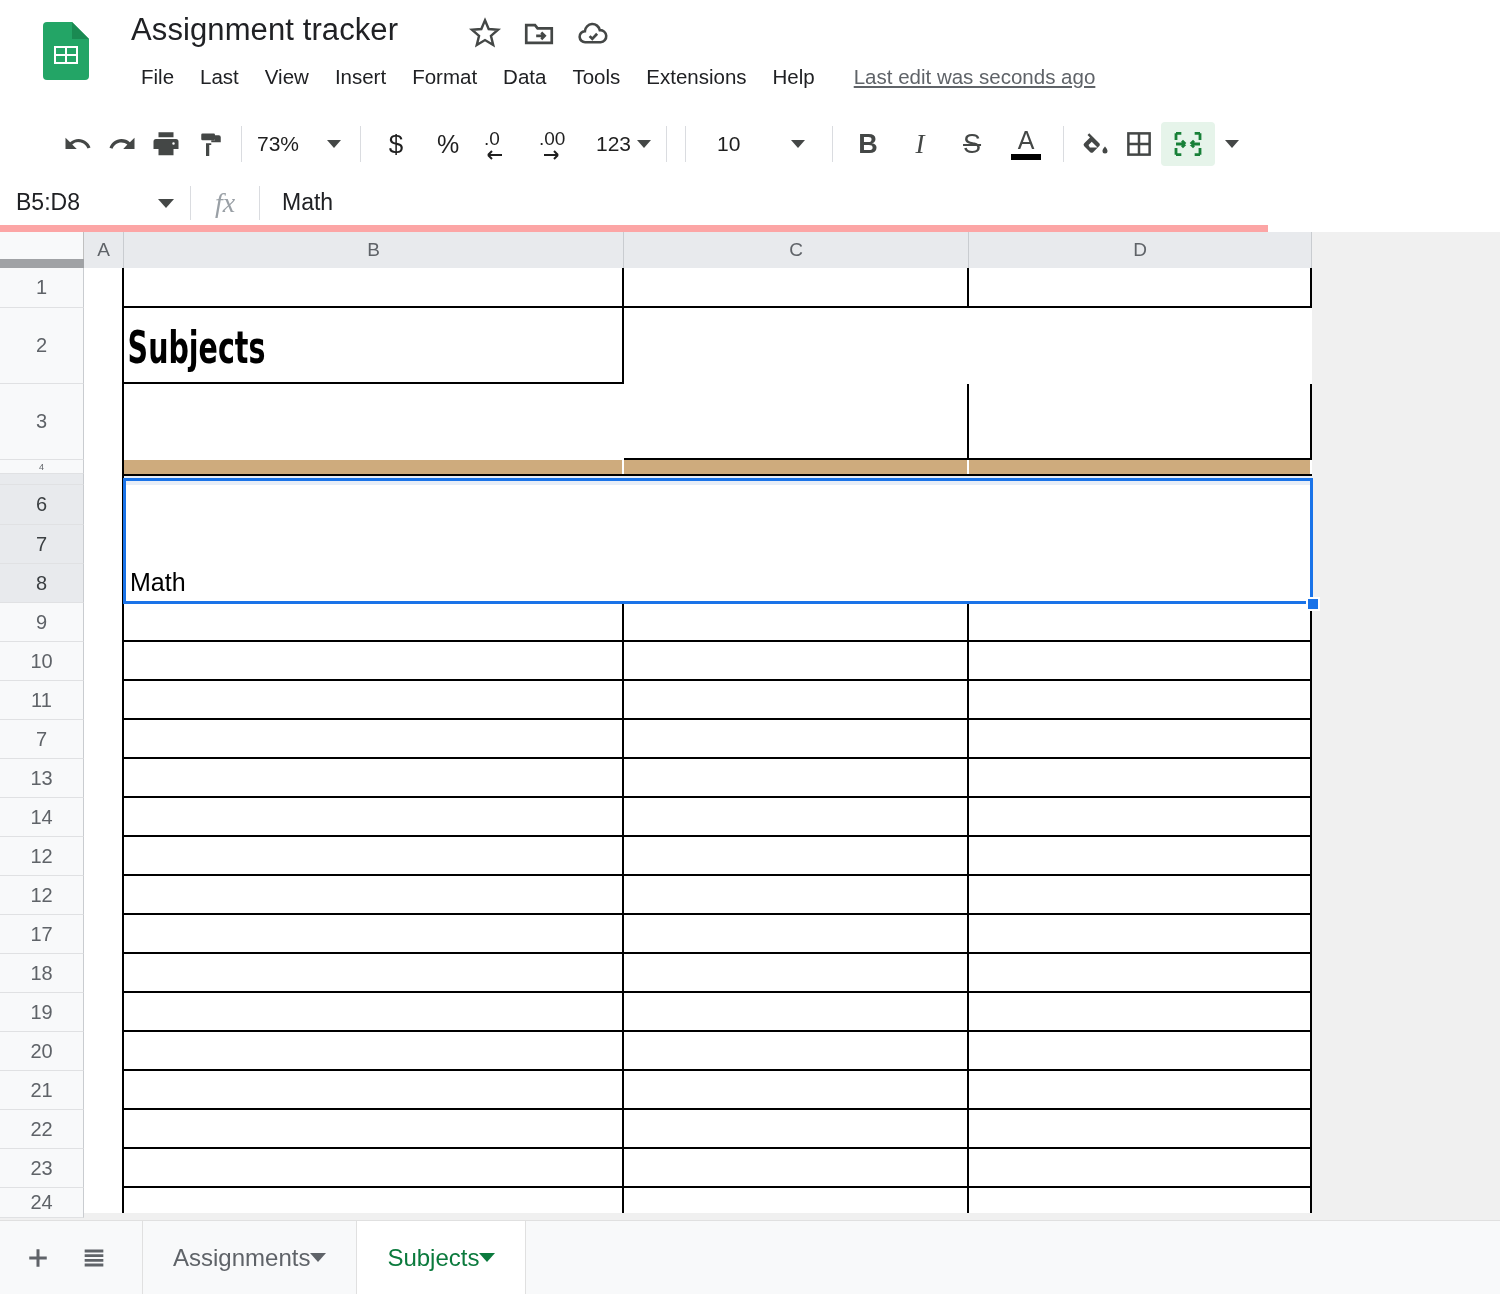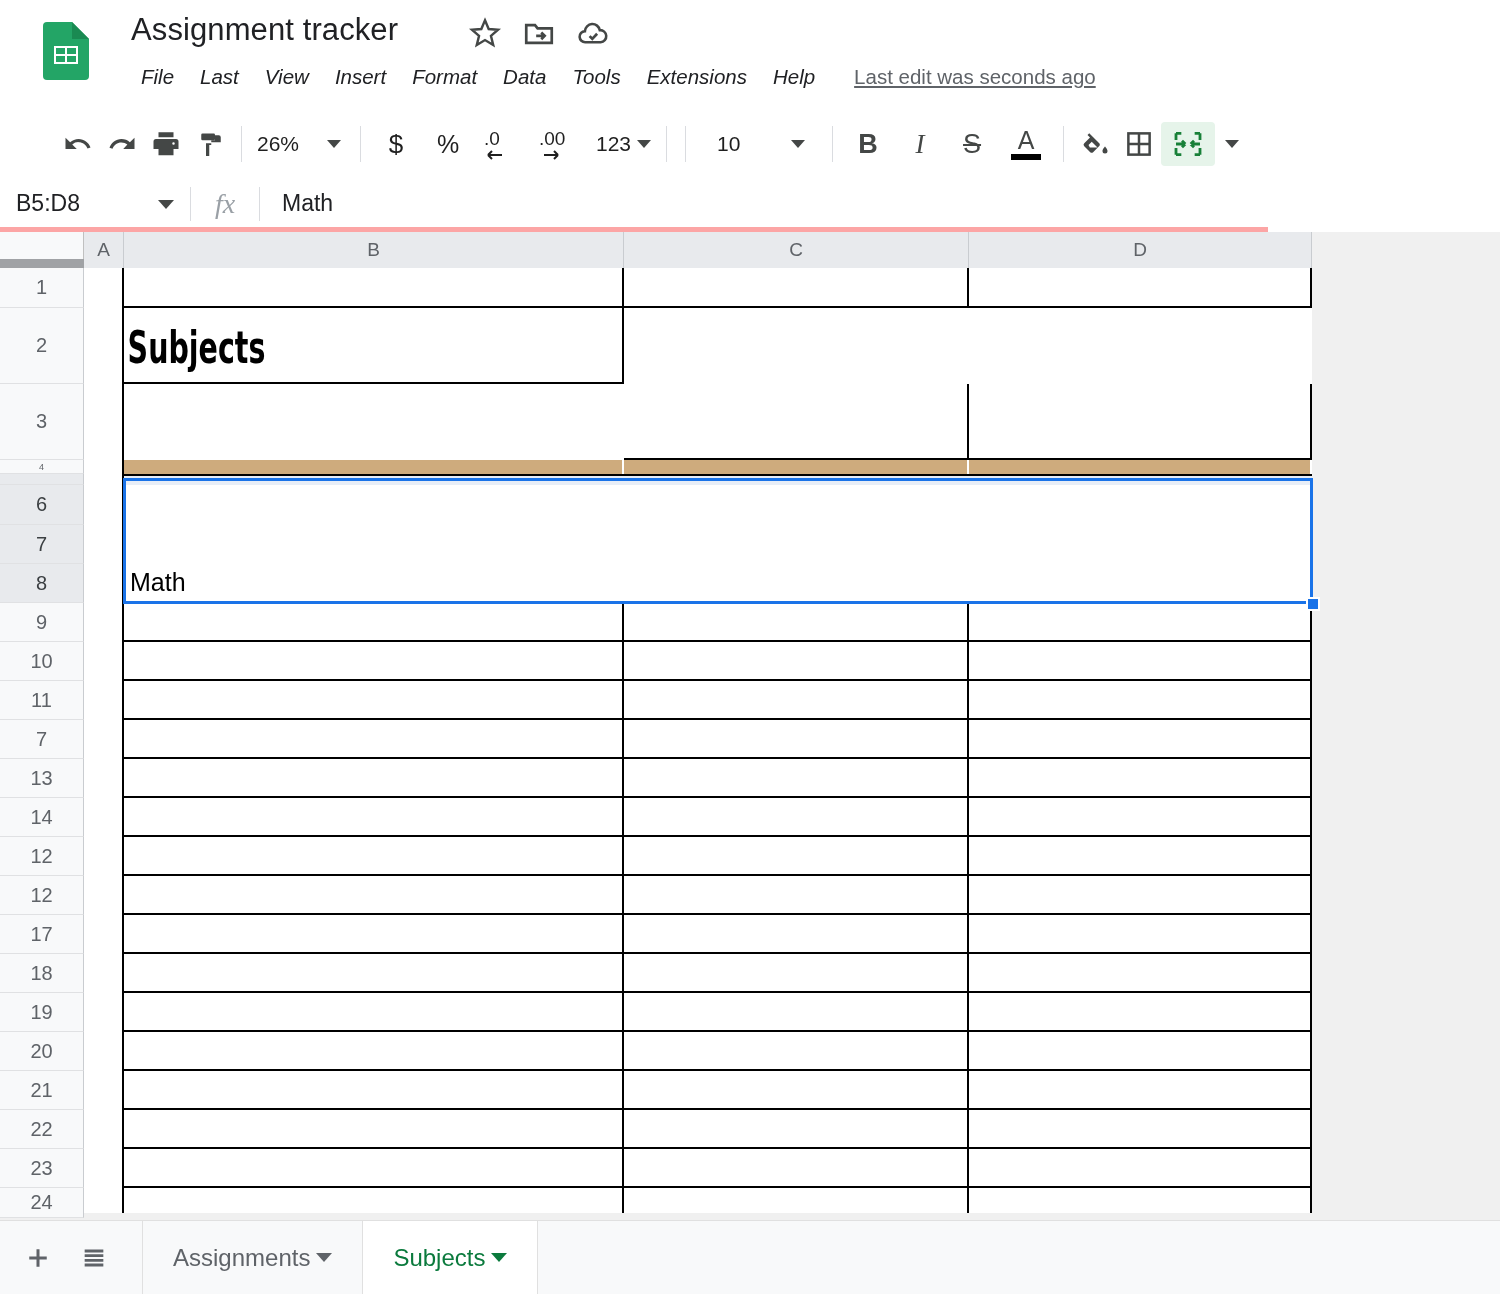--- a/index.html
+++ b/index.html
@@ -27,21 +27,21 @@
   .ti-star   { left: 468px; top: 16px; }
   .ti-folder { left: 522px; top: 16px; }
   .ti-cloud  { left: 576px; top: 16px; }
 
   .menubar {
     position: absolute; left: 128px; top: 62px;
     display: flex; align-items: center; gap: 0px;
     font-size: 20.5px; color: #202124;
   }
   .menu-item {
-    padding: 3px 13px; border-radius: 4px; cursor: pointer; white-space: nowrap; font-style: italic;
+    padding: 3px 13px; border-radius: 4px; cursor: pointer; white-space: nowrap;
   }
   .last-edit {
     margin-left: 26px; font-size: 20.5px; color: #5f6368;
     text-decoration: underline; cursor: pointer; white-space: nowrap;
   }
 
   
   .toolbar {
     position: absolute; left: 0; top: 110px; width: 1500px; height: 68px;
     background: #ffffff; display: flex; align-items: center;
@@ -63,21 +63,21 @@
   }
   .caret {
     width: 0; height: 0; border-left: 7px solid transparent;
     border-right: 7px solid transparent; border-top: 8px solid #444746;
   }
   .tb-active { background: #e6f4ea; }
 
   
   .formulabar {
     position: absolute; left: 0; top: 180px; width: 1268px; height: 52px;
-    background: #ffffff; border-bottom: 5px solid #fca5a5;
+    background: #ffffff; border-bottom: 7px solid #fca5a5;
     display: flex; align-items: center;
   }
   .namebox {
     width: 190px; height: 52px; display: flex; align-items: center;
     padding-left: 16px; font-size: 23px; color: #202124; cursor: text;
     position: relative;
   }
   .namebox-caret {
     position: absolute; right: 16px; top: 22px;
     width: 0; height: 0; border-left: 8px solid transparent;
@@ -178,21 +178,21 @@
   }
   .tab-icon-btn {
     width: 52px; height: 52px; display: flex; align-items: center;
     justify-content: center; border-radius: 50%; cursor: pointer;
     color: #5f6368; margin-left: 12px;
   }
   .tabs-divider {
     width: 1px; height: 74px; background: #e0e0e0; margin-left: 22px;
   }
   .sheet-tab {
-    height: 74px; display: flex; align-items: center; gap: 6px;
+    height: 74px; display: flex; align-items: center; gap: 0;
     padding: 0 30px; font-size: 24px; cursor: pointer;
     border-right: 1px solid #e0e0e0; white-space: nowrap;
     color: #5f6368; font-weight: 400;
   }
   .sheet-tab.active {
     background: #ffffff; color: #0b7a3d; font-weight: 500;
   }
   .tab-caret {
     width: 0; height: 0; border-left: 8px solid transparent;
     border-right: 8px solid transparent; border-top: 9px solid #5f6368;
@@ -275,21 +275,21 @@
   <div class="tb-btn">
     <svg width="30" height="30" viewBox="0 0 24 24" fill="#444746">
       <rect x="5" y="3.5" width="11" height="5.5" rx="1"></rect>
       <path d="M16 5h3a1.6 1.6 0 0 1 1.6 1.6v3.9H13v2.2h-1.6v8.8H8.8V11.4H13V9h3z"></path>
     </svg>
   </div>
 
   <div class="tb-sep"></div>
 
   <div class="tb-combo" style="min-width:100px">
-    <span class="tb-text">26%</span>
+    <span class="tb-text">73%</span>
     <span class="caret" style="margin-left:22px"></span>
   </div>
 
   <div class="tb-sep"></div>
 
   <div class="tb-btn" style="width:52px">
     <span class="tb-text" style="font-size:26px">$</span>
   </div>
   <div class="tb-btn" style="width:52px">
     <span class="tb-text" style="font-size:25px">%</span>

